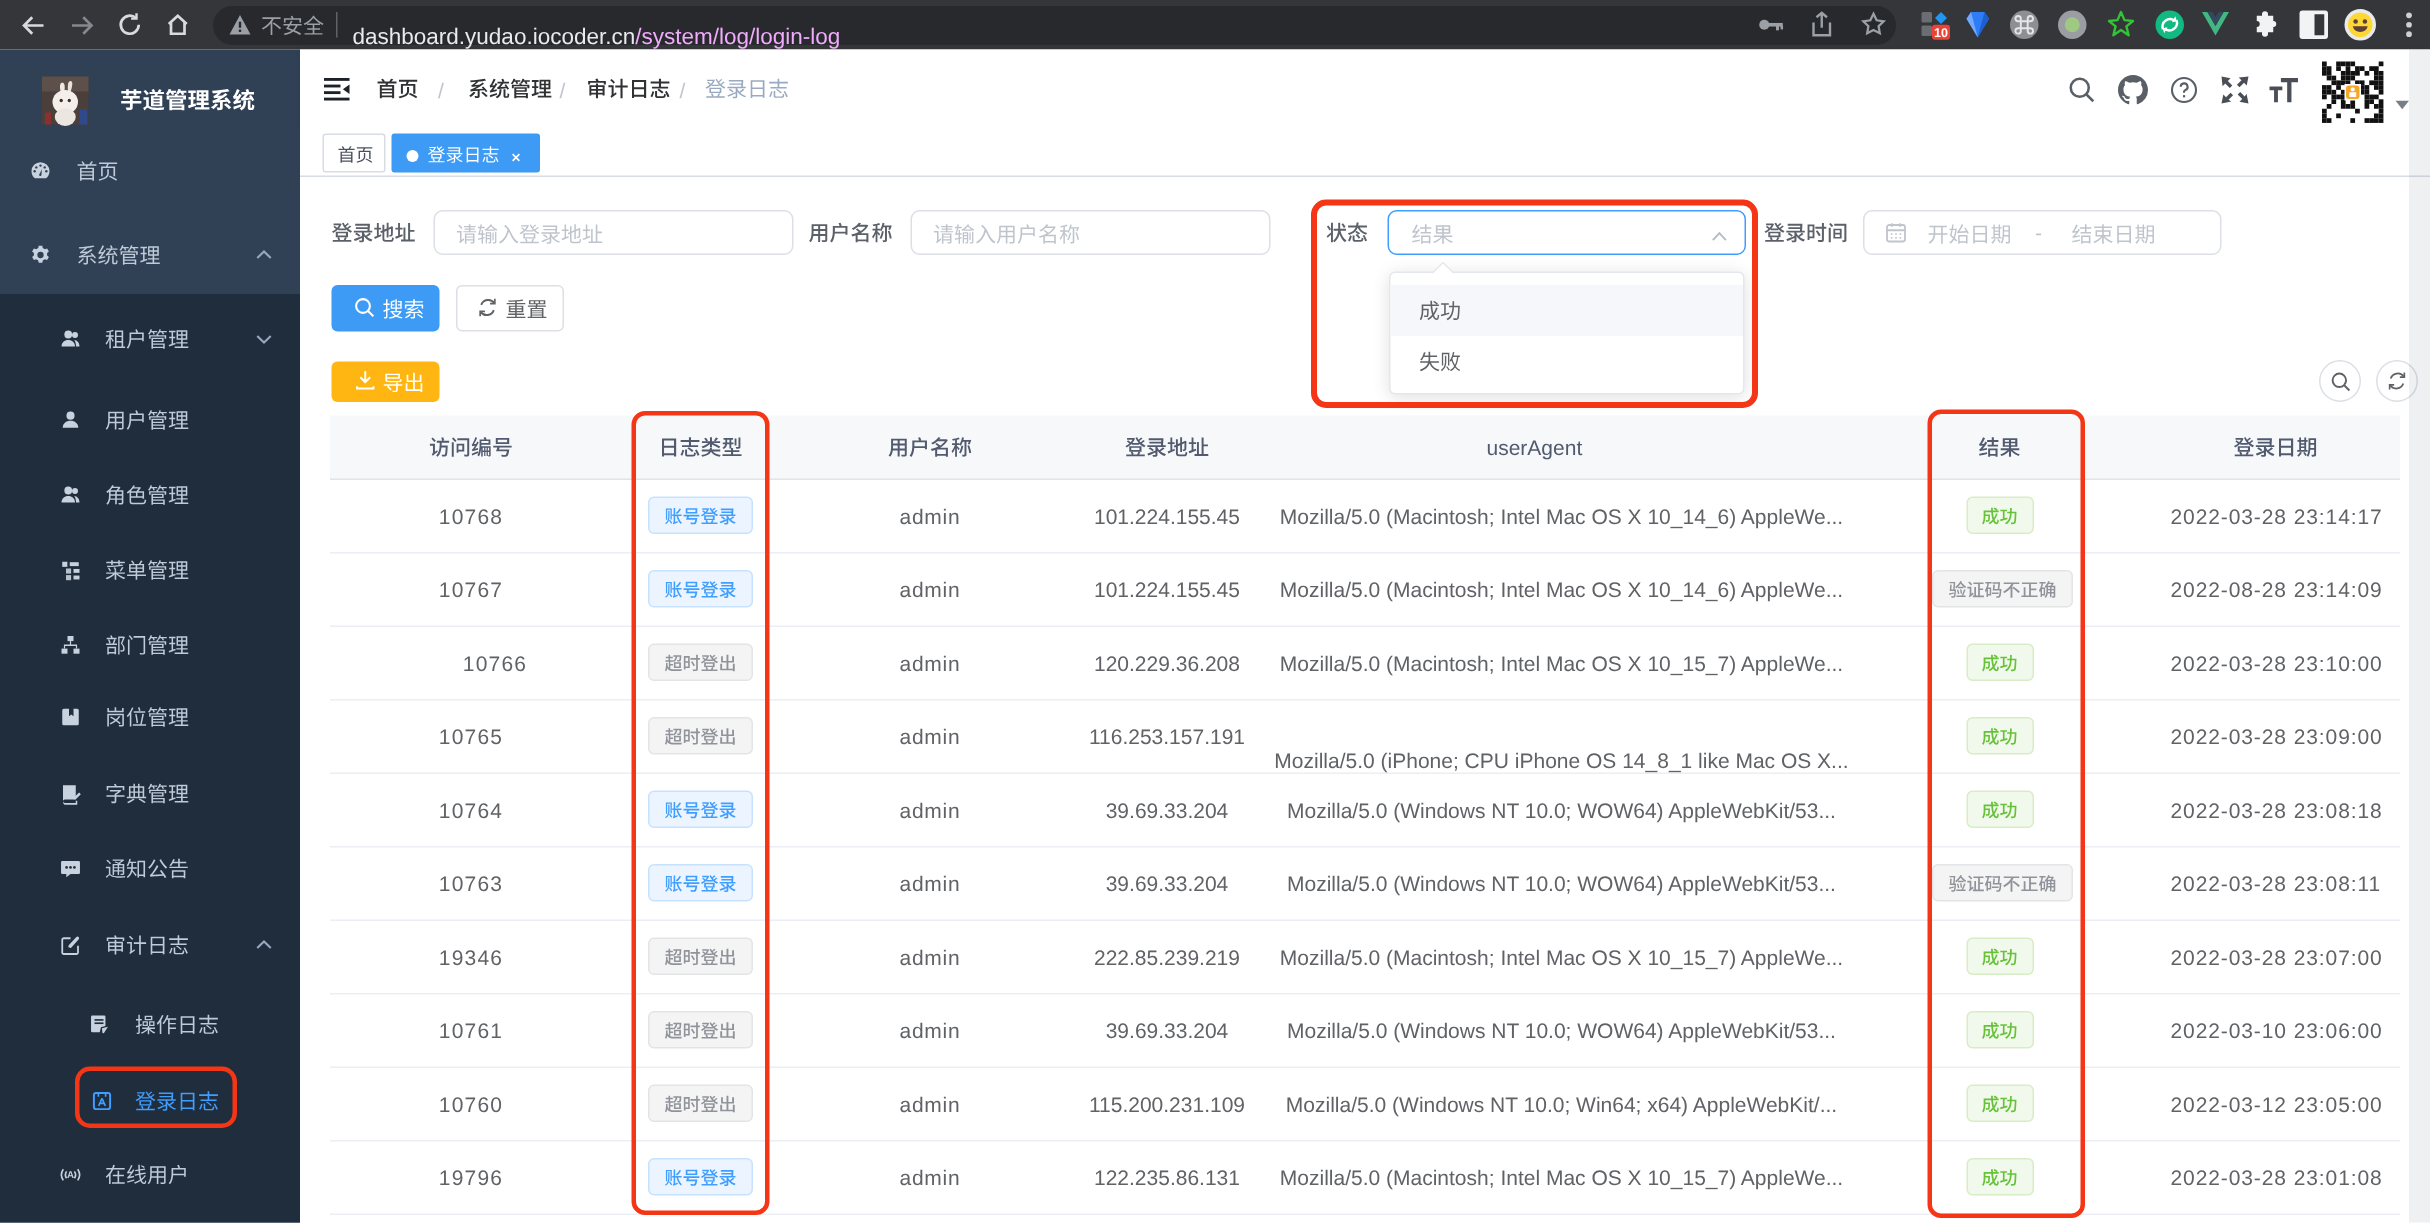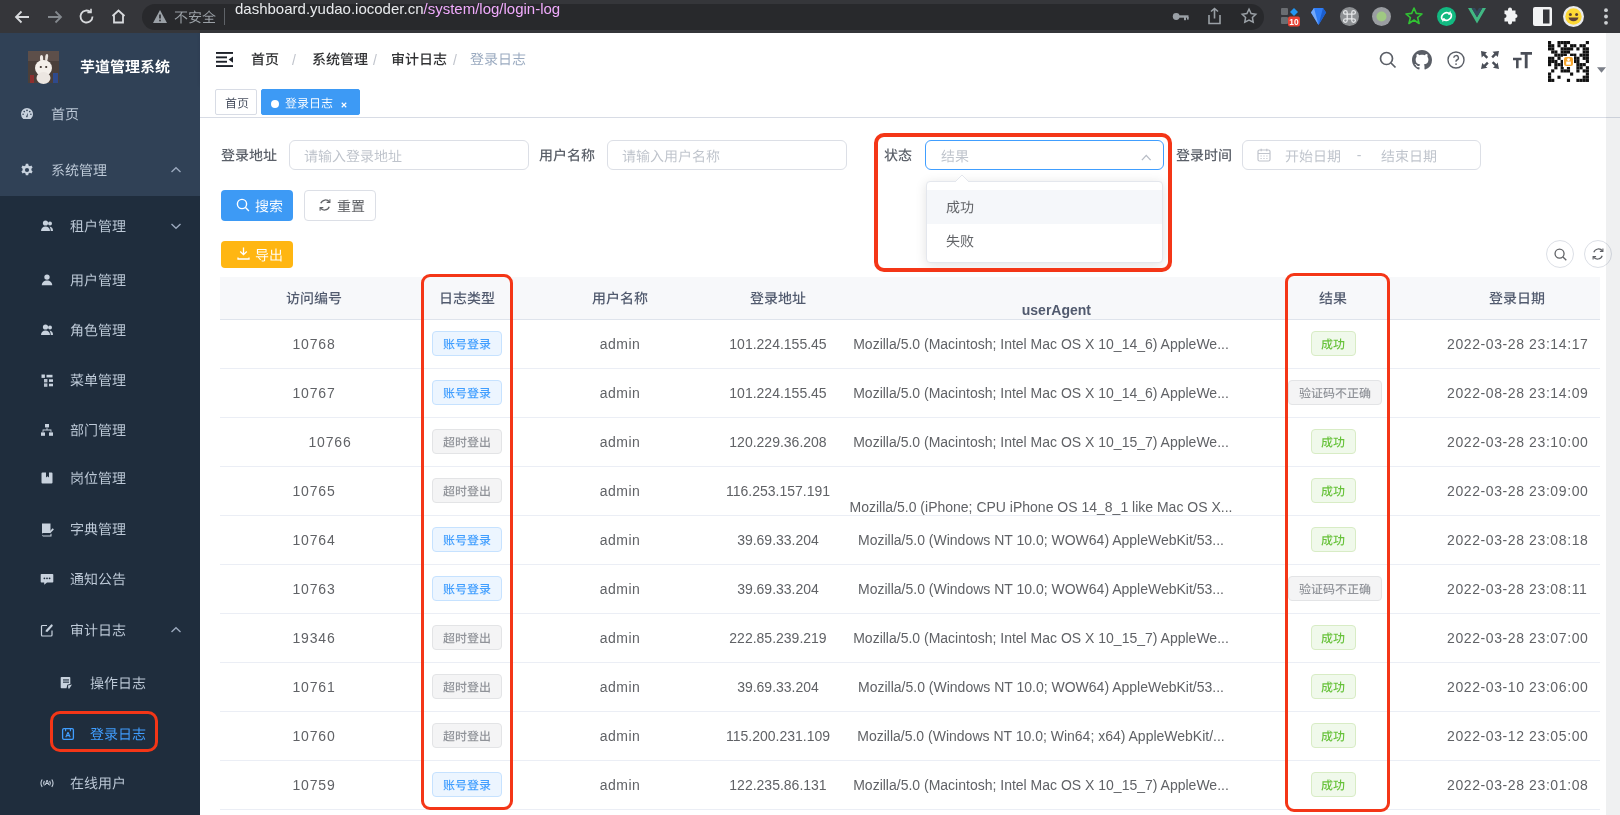--- a/index.html
+++ b/index.html
@@ -26,21 +26,21 @@
       <path d="M7 0L14 13H0Z"></path>
       <rect x="6.2" y="4.5" width="1.6" height="4" fill="#28292c"></rect>
       <rect x="6.2" y="9.7" width="1.6" height="1.6" fill="#28292c"></rect>
     </svg>
     <svg class="z " style="width:42px;height:14px;position:absolute;left:174px;top:9.5px;" viewBox="0 0 3000 1000" fill="#9aa0a6">
       <use href="#r4e0d"></use>
       <use href="#r5b89" x="1000"></use>
       <use href="#r5168" x="2000"></use>
     </svg>
     <div class="abs" style="left:224px;top:8px;width:1px;height:17px;background:#5f6368"></div>
-    <div class="abs" style="left:235px;top:0;height:33px;display:flex;align-items:flex-start;font-size:15px;color:#e8eaed">dashboard.yudao.iocoder.cn<span style="color:#f0abfc">/system/log/login-log</span></div>
+    <div class="abs" style="left:235px;top:0;height:33px;display:flex;align-items:flex-end;font-size:15px;color:#e8eaed">dashboard.yudao.iocoder.cn<span style="color:#f0abfc">/system/log/login-log</span></div>
     <svg class="ic abs" style="left:1172px;top:9px" width="17" height="15" viewBox="0 0 17 15" fill="#9aa0a6">
       <circle cx="4.2" cy="7.5" r="3.4"></circle>
       <rect x="6.5" y="6.3" width="10" height="2.4"></rect>
       <rect x="12" y="8" width="2" height="3.2"></rect>
       <rect x="15" y="8" width="1.7" height="2.6"></rect>
     </svg>
     <svg class="ic abs" style="left:1207px;top:7px" width="15" height="18" viewBox="0 0 15 18" fill="none" stroke="#9aa0a6" stroke-width="1.6">
       <path d="M2 8v8.5h11V8"></path>
       <path d="M7.5 1.5v10M4 4.5l3.5-3 3.5 3"></path>
     </svg>
@@ -601,21 +601,21 @@
 <svg class="z " style="width:28px;height:14px;position:absolute;left:1319px;top:291px;" viewBox="0 0 2000 1000" fill="#515a6e">
     <use href="#m7ed3"></use>
     <use href="#m679c" x="1000"></use>
   </svg>
 <svg class="z " style="width:56px;height:14px;position:absolute;left:1489px;top:291px;" viewBox="0 0 4000 1000" fill="#515a6e">
     <use href="#m767b"></use>
     <use href="#m5f55" x="1000"></use>
     <use href="#m65e5" x="2000"></use>
     <use href="#m671f" x="3000"></use>
   </svg>
-<div class="abs" style="left:991px;top:302px;width:100px;text-align:right;font-size:14px;font-weight:bold;color:#515a6e">userAgent</div>
+<div class="abs" style="left:991px;top:290px;width:100px;text-align:left;font-size:14px;font-weight:normal;color:#515a6e">userAgent</div>
 <div class="abs" style="left:220px;top:368px;width:1380px;height:1px;background:#ebeef5"></div>
 <div class="abs cell" style="left:264px;top:335.5px;width:100px;letter-spacing:0.8px">10768</div>
 <div class="abs" style="left:432px;top:331.0px;width:70px;height:25px;background:#ecf5ff;border:1px solid #c6e2ff;border-radius:4px"></div>
 <svg class="z " style="width:48px;height:12px;position:absolute;left:443px;top:337.5px;" viewBox="0 0 4000 1000" fill="#409eff">
     <use href="#m8d26"></use>
     <use href="#m53f7" x="1000"></use>
     <use href="#m767b" x="2000"></use>
     <use href="#m5f55" x="3000"></use>
   </svg>
 <div class="abs cell" style="left:570px;top:335.5px;width:100px;letter-spacing:0.5px">admin</div>
@@ -773,21 +773,21 @@
 <div class="abs cell" style="left:570px;top:727.5px;width:100px;letter-spacing:0.5px">admin</div>
 <div class="abs cell" style="left:698px;top:727.5px;width:160px">115.200.231.109</div>
 <div class="abs cell" style="left:841px;top:727.5px;width:400px">Mozilla/5.0 (Windows NT 10.0; Win64; x64) AppleWebKit/...</div>
 <div class="abs" style="left:1311px;top:723.0px;width:45px;height:25px;background:#f0f9eb;border:1px solid #d8ecc5;border-radius:4px"></div>
 <svg class="z " style="width:24px;height:12px;position:absolute;left:1321px;top:729.5px;" viewBox="0 0 2000 1000" fill="#67c23a">
     <use href="#m6210"></use>
     <use href="#m529f" x="1000"></use>
   </svg>
 <div class="abs cell" style="left:1447px;top:727.5px;width:140px;letter-spacing:0.6px">2022-03-12 23:05:00</div>
 <div class="abs" style="left:220px;top:809px;width:1380px;height:1px;background:#ebeef5"></div>
-<div class="abs cell" style="left:264px;top:776.5px;width:100px;letter-spacing:0.8px">10759</div>
+<div class="abs cell" style="left:264px;top:776.5px;width:100px;letter-spacing:0.8px">19796</div>
 <div class="abs" style="left:432px;top:772.0px;width:70px;height:25px;background:#ecf5ff;border:1px solid #c6e2ff;border-radius:4px"></div>
 <svg class="z " style="width:48px;height:12px;position:absolute;left:443px;top:778.5px;" viewBox="0 0 4000 1000" fill="#409eff">
     <use href="#m8d26"></use>
     <use href="#m53f7" x="1000"></use>
     <use href="#m767b" x="2000"></use>
     <use href="#m5f55" x="3000"></use>
   </svg>
 <div class="abs cell" style="left:570px;top:776.5px;width:100px;letter-spacing:0.5px">admin</div>
 <div class="abs cell" style="left:698px;top:776.5px;width:160px">122.235.86.131</div>
 <div class="abs cell" style="left:841px;top:776.5px;width:400px">Mozilla/5.0 (Macintosh; Intel Mac OS X 10_15_7) AppleWe...</div>

